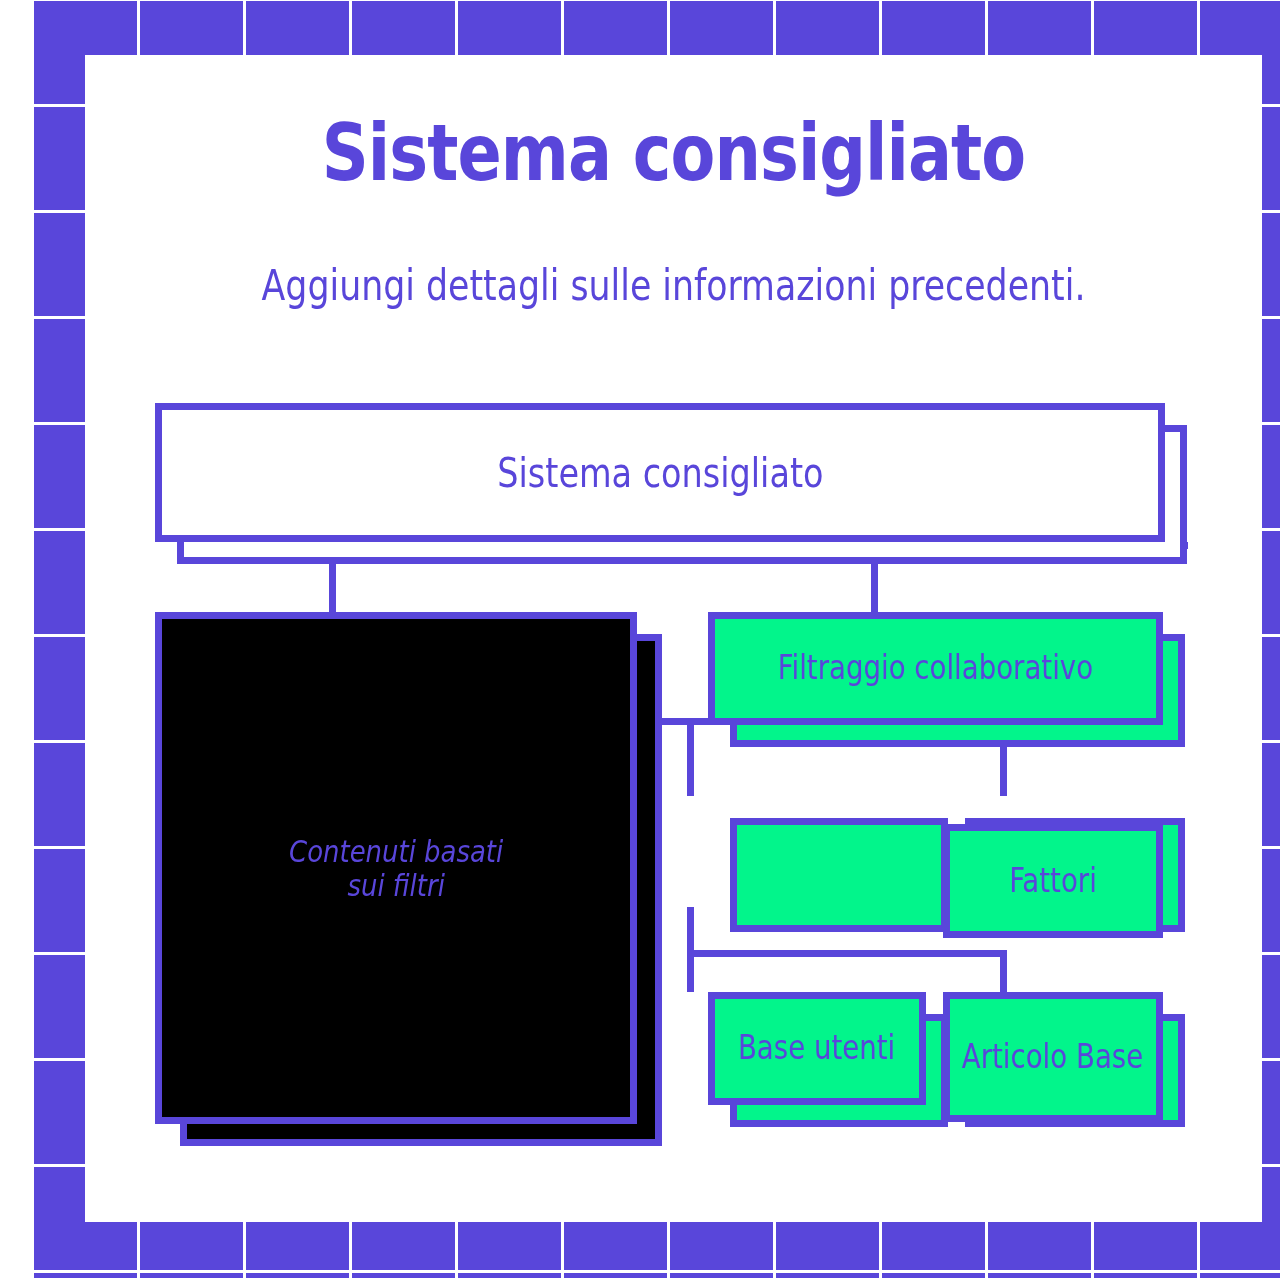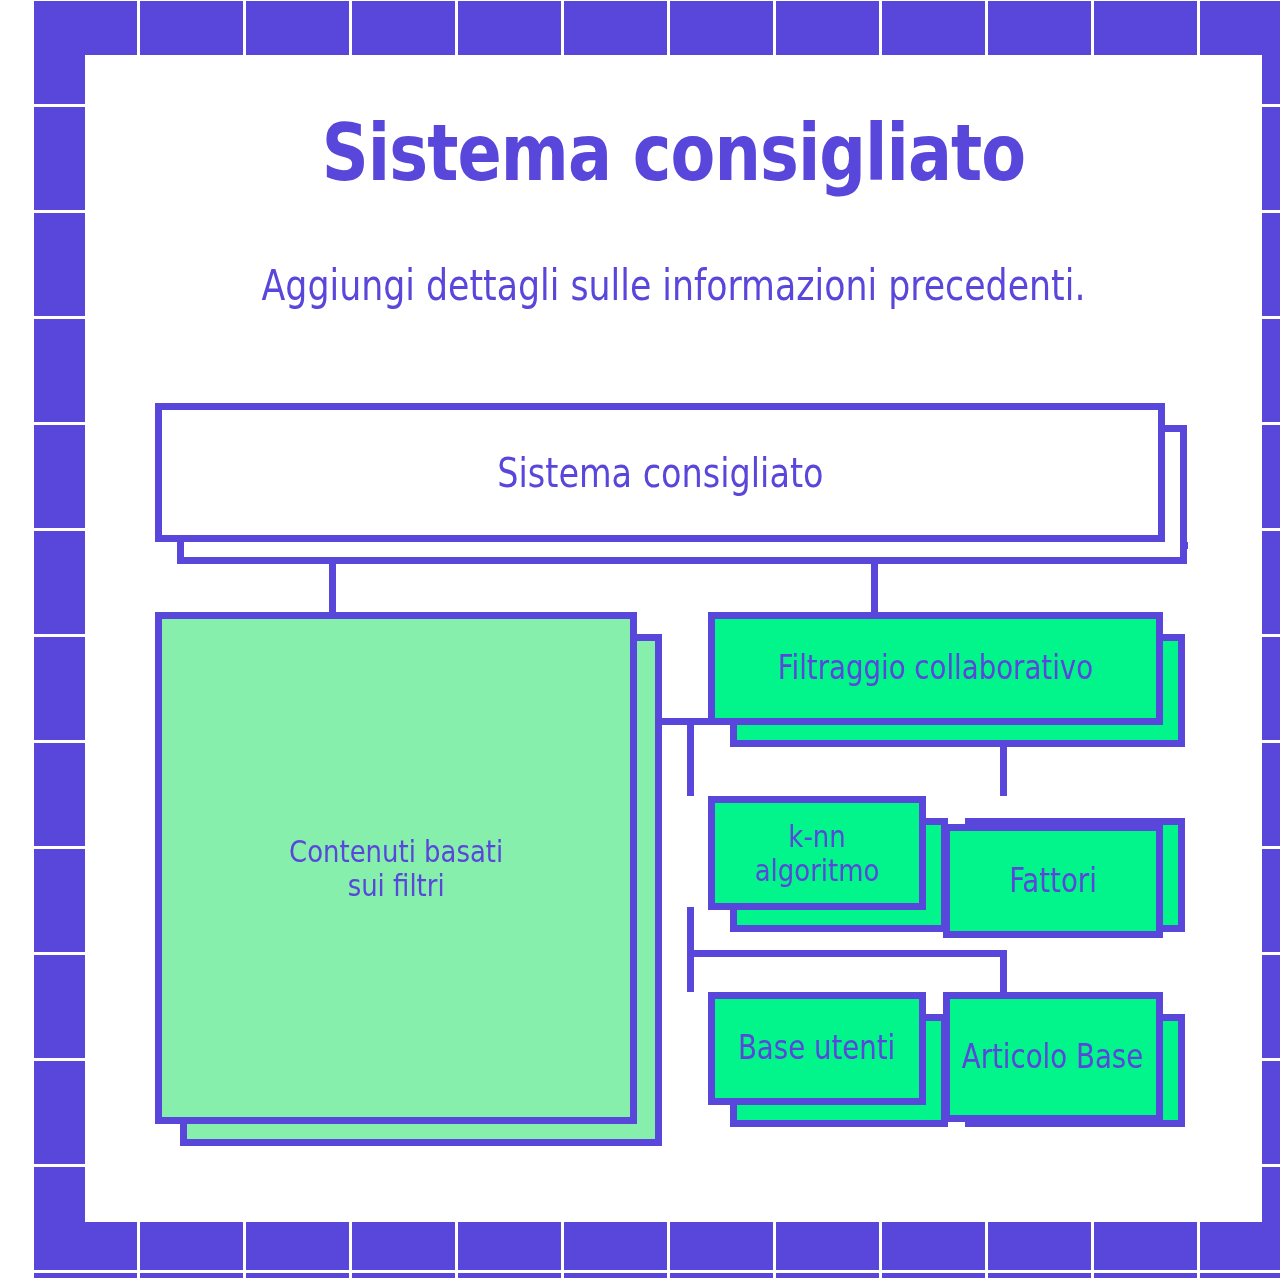--- a/index.html
+++ b/index.html
@@ -92,21 +92,21 @@
   }
   .node .label {
     transform: scaleX(0.93);
     line-height: 1.1;
     white-space: pre-line;
     padding: 0 4px;
   }
 
   .fill-white  { background: #ffffff; }
   .fill-green  { background: #02F58B; }
-  .fill-yellow { background: #86efac; }
+  .fill-yellow { background: #000000; font-style: italic; }
 
   
   .conn {
     position: absolute;
     background: #5946DA;
     z-index: 1;
   }
 </style>
 </head>
 <body>
@@ -144,24 +144,20 @@
       <span class="label">Contenuti basati
 sui filtri</span>
     </div>
 
     <div class="node-shadow fill-green" style="left:645px; top:579px; width:455px; height:113px;"></div>
     <div class="node fill-green" style="left:623px; top:557px; width:455px; height:113px; font-size:33px;">
       <span class="label">Filtraggio collaborativo</span>
     </div>
 
     <div class="node-shadow fill-green" style="left:645px; top:763px; width:218px; height:114px;"></div>
-    <div class="node fill-green" style="left:623px; top:741px; width:218px; height:114px; font-size:31px;">
-      <span class="label">k-nn
-algoritmo</span>
-    </div>
 
     <div class="node-shadow fill-green" style="left:880px; top:763px; width:220px; height:114px;"></div>
     <div class="node fill-green" style="left:858px; top:769px; width:220px; height:114px; font-size:33px;">
       <span class="label">Fattori</span>
     </div>
 
     <div class="node-shadow fill-green" style="left:645px; top:959px; width:218px; height:113px;"></div>
     <div class="node fill-green" style="left:623px; top:937px; width:218px; height:113px; font-size:33px;">
       <span class="label">Base utenti</span>
     </div>

